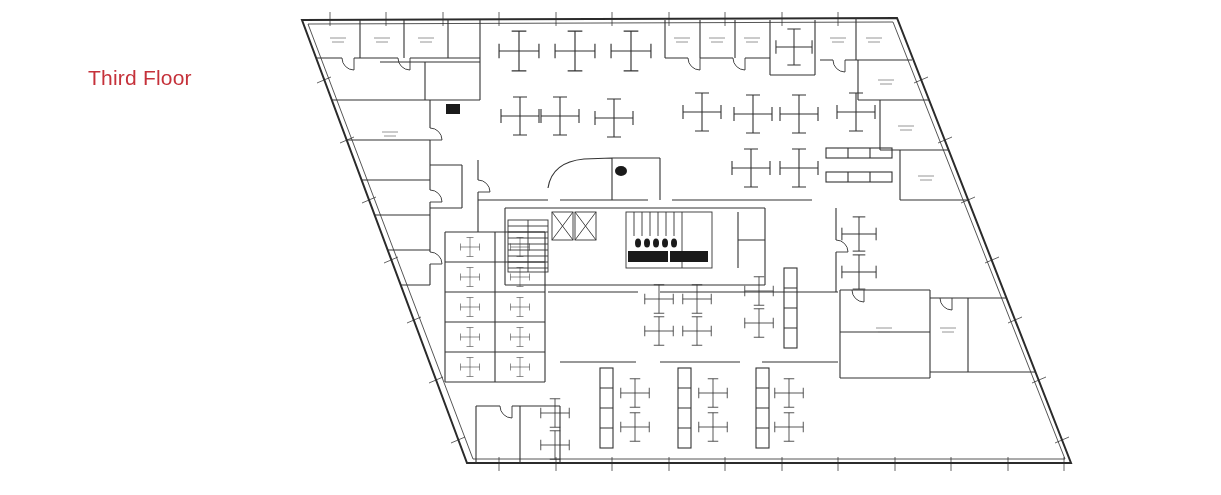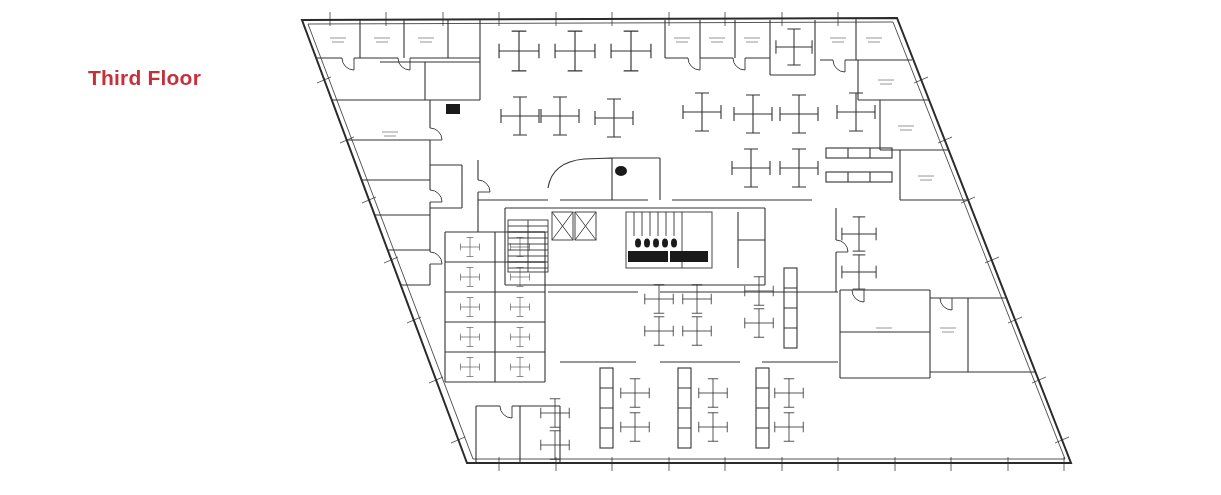--- a/index.html
+++ b/index.html
@@ -1,18 +1,18 @@
 <!DOCTYPE html>
 <html><head>
 <meta charset="utf-8">
 <style>
   html,body{margin:0;padding:0;background:#ffffff;}
   .page{position:relative;width:1221px;height:495px;background:#ffffff;overflow:hidden;
         font-family:"Liberation Sans", sans-serif;}
-  .floor-title{position:absolute;left:88px;top:66px;font-size:21px;font-weight:bold;
+  .floor-title{position:absolute;left:88px;top:66px;font-size:21px;font-weight:normal;
         color:#c5313a;letter-spacing:.2px;}
   .plan-svg{position:absolute;left:0;top:0;}
 </style>
 </head>
 <body>
 
 <div class="page">
 
   <div class="floor-title">Third Floor</div>
 

